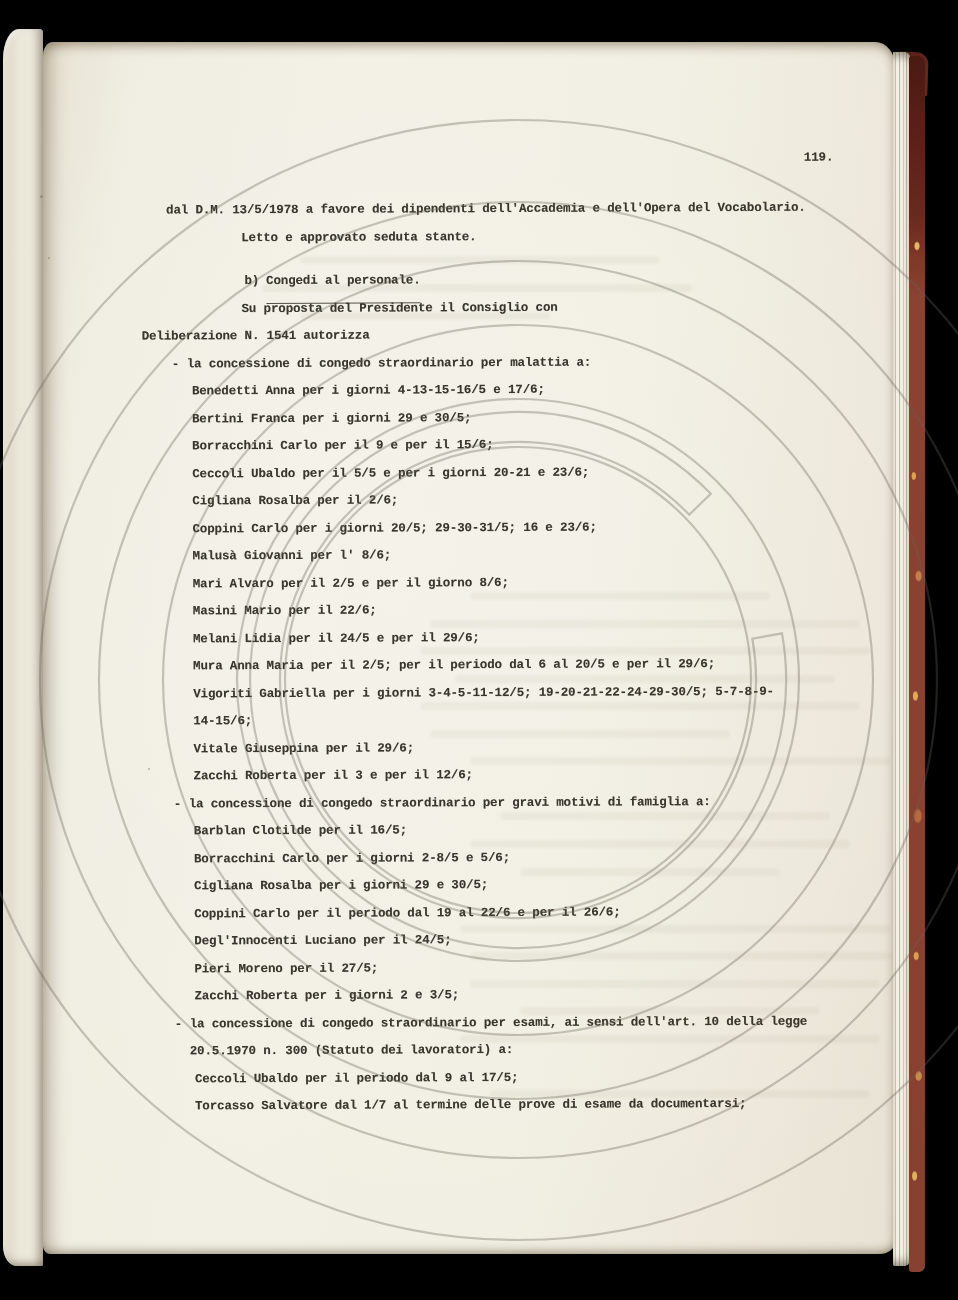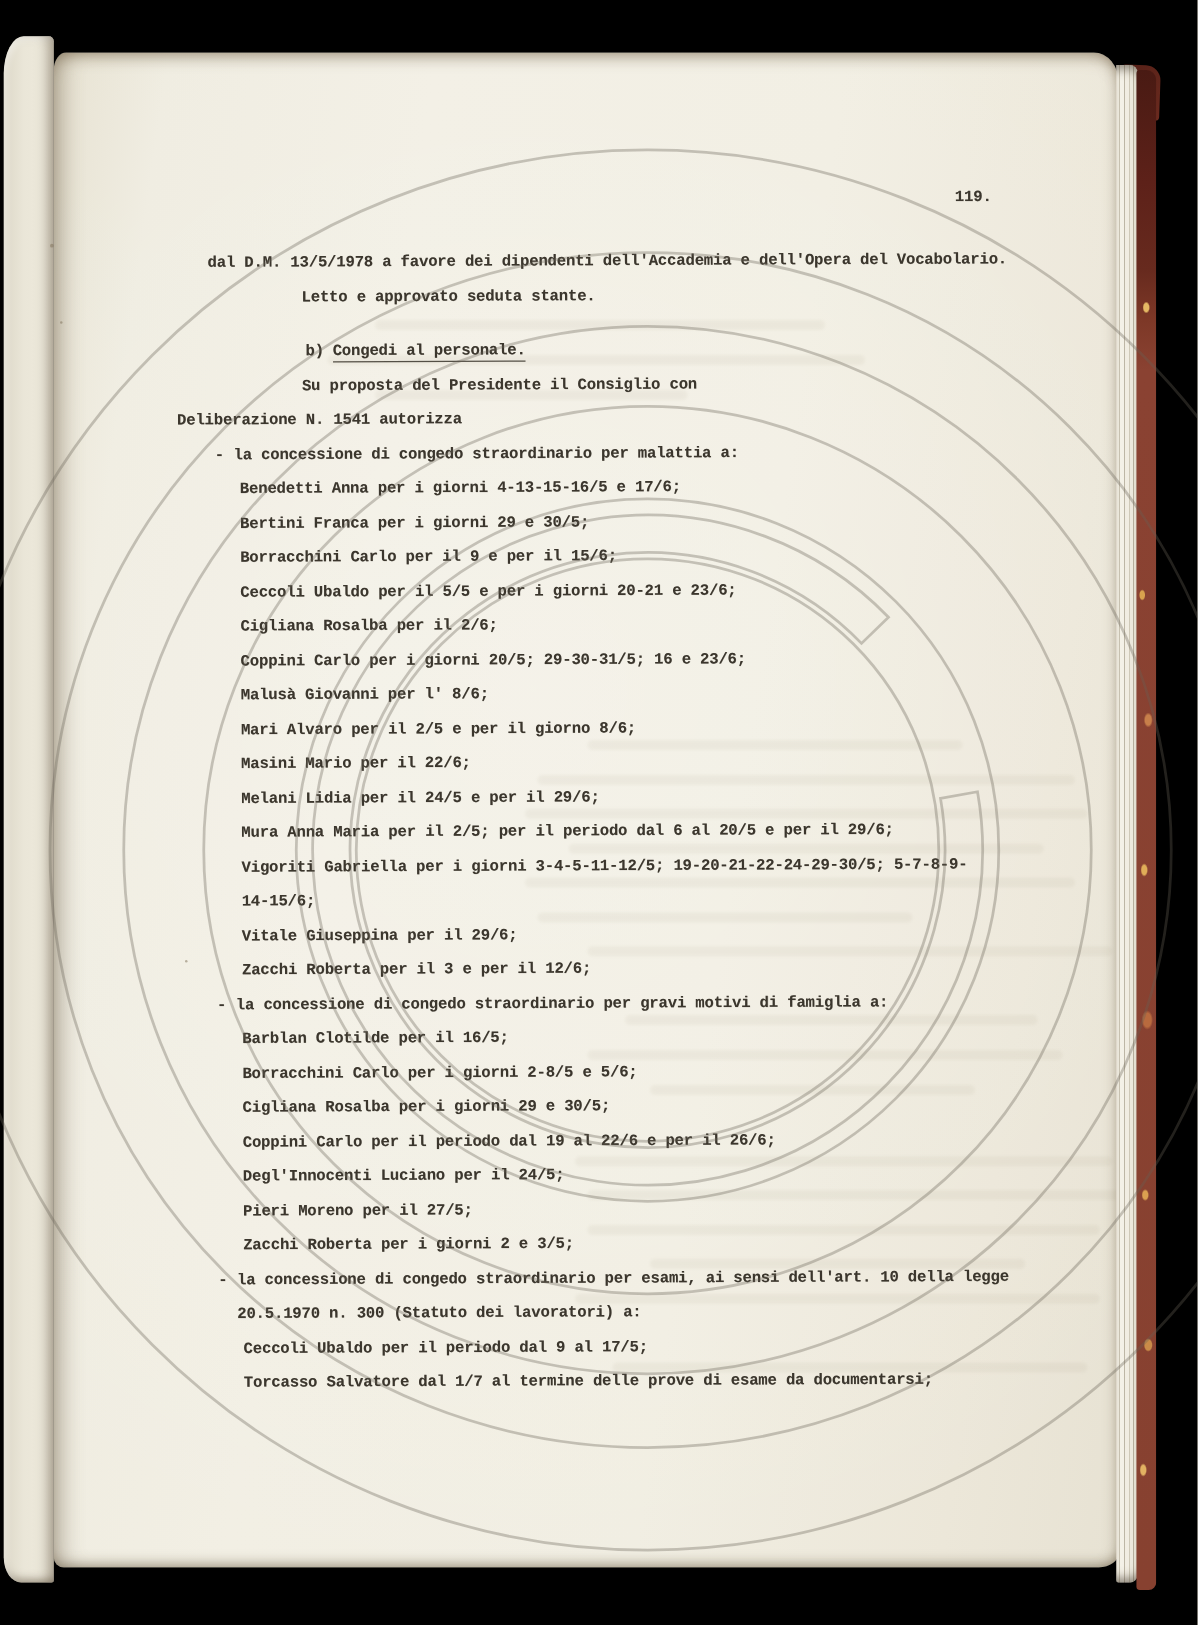--- a/index.html
+++ b/index.html
@@ -74,27 +74,27 @@
   #bleed-layer{position:absolute;inset:0;z-index:2;pointer-events:none}
   .bleed-line{position:absolute;height:8px;border-radius:4px;background:#8f8466;
     opacity:.07;filter:blur(1.2px)}
   
   .content{
     position:absolute;inset:0;z-index:3;color:var(--ink);
     font-size:12.5px;line-height:27.5px;font-weight:700;letter-spacing:-.15px;
     transform:rotate(-.25deg);transform-origin:500px 650px;
     text-shadow:.2px .2px 0 rgba(59,54,45,.35);
   }
-  .pageno{position:absolute;left:766px;top:146px}
+  .pageno{position:absolute;left:806px;top:146px}
   .flow{position:absolute;left:0;top:196px;width:958px}
   .l-intro1{margin-left:168px}
   .l-intro2{margin-left:243px}
   .l-heading{margin-left:246px;margin-top:16px}
   .l-heading .hd-prefix{margin-right:7px}
-  .l-heading .hd-title{border-bottom:1.5px solid rgba(58,53,44,.85);padding-bottom:1px}
+  .l-heading .hd-title{border-bottom:1.5px solid rgba(58,53,44,.85);padding-bottom:15px}
   .l-su{margin-left:243px}
   .l-delib{margin-left:143px}
   .list-intro{margin-left:188px;position:relative;white-space:pre-wrap}
   .list-intro .dash{position:absolute;left:-15px;top:0}
   .list-item{margin-left:193px;white-space:pre-wrap}
   
   .watermark{position:absolute;inset:0;z-index:6;pointer-events:none}
 </style>
 </head>
 <body>

